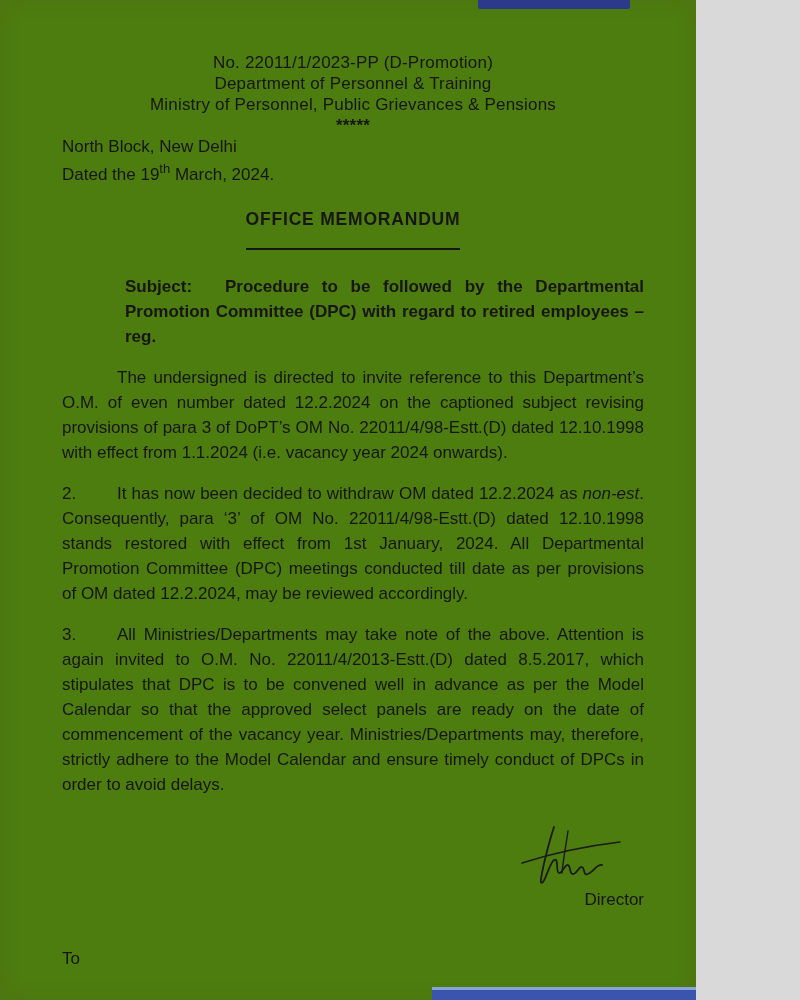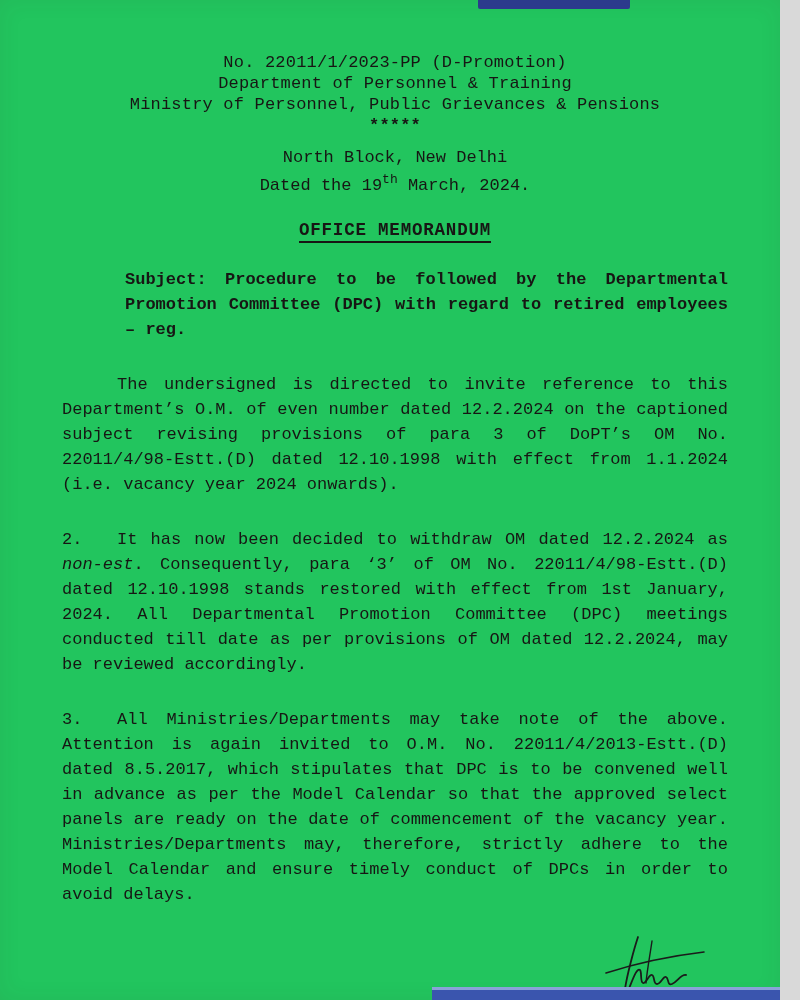--- a/index.html
+++ b/index.html
@@ -1,55 +1,55 @@
 <!DOCTYPE html>
 <html><head>
 <meta charset="utf-8">
 <style>
   * { box-sizing: border-box; margin: 0; padding: 0; }
   html, body { width: 800px; }
   body { background: #d9d9d9; }
   .page {
     position: relative;
-    width: 780px;
+    width: 696px;
     height: 1000px;
-    background: #22c55e;
+    background: #4d7c0f;
     overflow: hidden;
-    font-family: Liberation Mono, monospace;
+    font-family: Liberation Sans, sans-serif;
     color: #171614;
     box-shadow: inset 0 0 22px rgba(60,55,45,0.08);
   }
   .content { padding: 52px 52px 0 62px; font-size: 17px; }
 
   .header-block { text-align: center; line-height: 21px; }
   .header-block div { letter-spacing: 0.2px; }
   .stars { font-weight: bold; letter-spacing: 2px; }
 
-  .dateline { margin-top: 11px; text-align: center; line-height: 21.5px; }
+  .dateline { margin-top: 0; text-align: left; line-height: 21.5px; }
   .dateline sup { font-size: 13px; }
 
   .title-row { margin-top: 24px; text-align: center; }
   .title-text {
     display: inline-block;
     font-weight: bold;
     font-size: 17.5px;
     letter-spacing: 0.8px;
     border-bottom: 2px solid #171614;
-    padding-bottom: 1px;
+    padding-bottom: 18px;
   }
 
   .subject {
     margin: 24px 0 0 63px;
     font-weight: bold;
     text-align: justify;
     line-height: 25px;
   }
   .subject-label { display: inline-block; width: 100px; }
 
-  .para { margin-top: 30px; text-align: justify; line-height: 25px; }
+  .para { margin-top: 16px; text-align: justify; line-height: 25px; }
   .indent1 { text-indent: 55px; }
   .pnum { display: inline-block; width: 55px; }
   em { font-style: italic; }
 
   .signature-block { margin-top: 24px; text-align: right; }
   .signature-block svg { display: block; margin-left: auto; margin-right: 18px; }
   .sig-name { line-height: 22px; }
   .sig-title { line-height: 22px; }
 
   .to-label { margin-top: 38px; }

